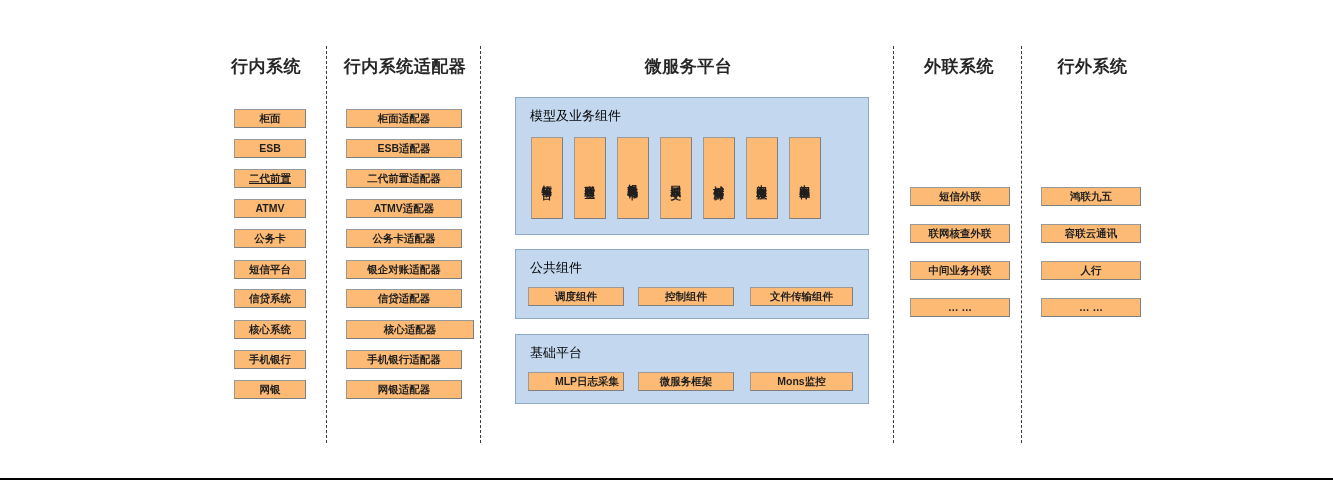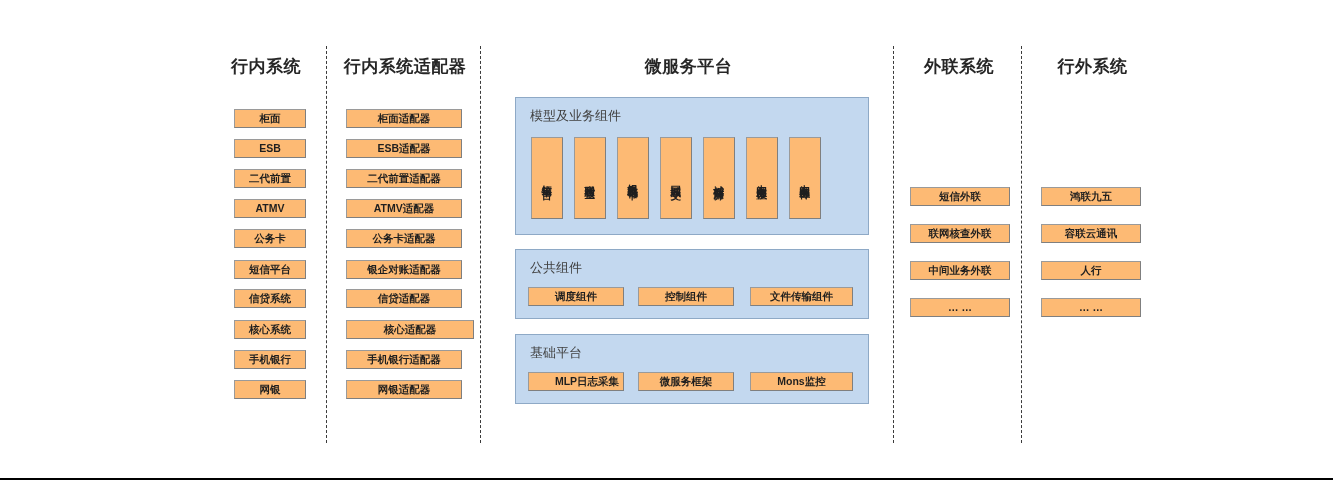--- a/index.html
+++ b/index.html
@@ -84,21 +84,21 @@
     box-sizing: border-box;
     background: #c3d8ef;
     border: 1.3px solid #8ea9c6;
   }
   .panel-title {
     position: absolute;
     left: 14px;
     top: 9px;
     font-size: 13px;
     font-weight: normal;
-    color: #404040;
+    color: #000000;
     white-space: nowrap;
   }
 </style>
 </head>
 <body>
 
 <div class="canvas">
 
   <div class="vsep" style="left:326px;"></div>
   <div class="vsep" style="left:480px;"></div>
@@ -110,21 +110,21 @@
   <div class="col-title" style="left:330px; top:55px; width:150px;">行内系统适配器</div>
 
   <div class="col-title" style="left:484px; top:55px; width:409px;">微服务平台</div>
 
   <div class="col-title" style="left:897px; top:55px; width:124px;">外联系统</div>
 
   <div class="col-title" style="left:1025px; top:55px; width:135px;">行外系统</div>
 
   <div class="node" style="left:234px; top:109px;  width:72px; height:19px;">柜面</div>
   <div class="node" style="left:234px; top:139px;  width:72px; height:19px;">ESB</div>
-  <div class="node" style="left:234px; top:169px;  width:72px; height:19px;">二代前置</div>
+  <div class="node" style="left:234px; top:169px;  width:72px; height:19px;text-decoration:underline;">二代前置</div>
   <div class="node" style="left:234px; top:199px;  width:72px; height:19px;">ATMV</div>
   <div class="node" style="left:234px; top:229px;  width:72px; height:19px;">公务卡</div>
   <div class="node" style="left:234px; top:260px;  width:72px; height:19px;">短信平台</div>
   <div class="node" style="left:234px; top:289px;  width:72px; height:19px;">信贷系统</div>
   <div class="node" style="left:234px; top:320px;  width:72px; height:19px;">核心系统</div>
   <div class="node" style="left:234px; top:350px;  width:72px; height:19px;">手机银行</div>
   <div class="node" style="left:234px; top:380px;  width:72px; height:19px;">网银</div>
 
   <div class="node" style="left:346px; top:109px;  width:116px; height:19px;">柜面适配器</div>
   <div class="node" style="left:346px; top:139px;  width:116px; height:19px;">ESB适配器</div>

